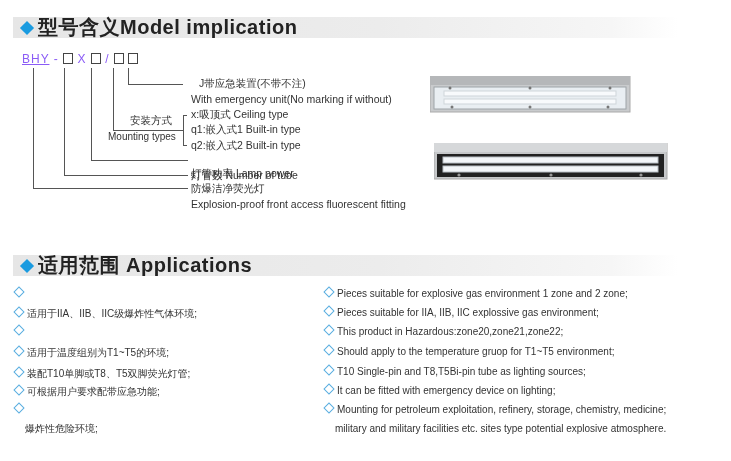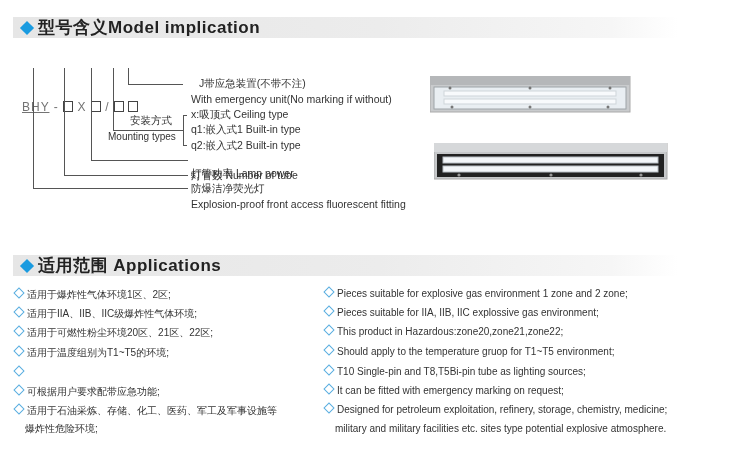--- a/index.html
+++ b/index.html
@@ -3,23 +3,23 @@
 <meta charset="utf-8">
 <style>
   html, body { margin: 0; padding: 0; background: #ffffff; }
   body { width: 731px; height: 461px; position: relative; overflow: hidden;
          font-family: "Liberation Sans", "DejaVu Sans", sans-serif; color: #333; }
   .hdr { position: absolute; left: 13px; width: 665px; height: 21px;
          background: linear-gradient(to right, #e6e6e6 0%, #ececec 55%, #f6f6f6 90%, #ffffff 100%);
          display: flex; align-items: center; }
   .hdr .diamond { width: 10px; height: 10px; background: #1a9be0; transform: rotate(45deg);
                   margin-left: 9px; margin-right: 6px; }
-  .hdr .title { font-weight: bold; font-size: 17px; color: #222; letter-spacing: 0.5px; }
+  .hdr .title { font-weight: bold; font-size: 20px; color: #222; letter-spacing: 0.5px; }
   .abs { position: absolute; white-space: nowrap; }
-  .code { font-size: 12px; color: #737373; letter-spacing: 1px; margin-top: 48px; }
+  .code { font-size: 12px; color: #8b5cf6; letter-spacing: 1px; }
   .box { display: inline-block; width: 8px; height: 9px; border: 1px solid #444; vertical-align: -1px; }
   .line { position: absolute; background: #555; }
   .lbl { font-size: 10.5px; color: #333; }
   .app { font-size: 10px; color: #333; }
   .app .d { display: inline-block; width: 6px; height: 6px; border: 1px solid #5aaee0;
             transform: rotate(45deg); margin-right: 4px; margin-left: 2px; vertical-align: 1px; }
   .lamp { position: absolute; }
 </style>
 </head>
 <body>
@@ -93,29 +93,29 @@
   <circle cx="25" cy="32" r="1.6" fill="#999"></circle>
     <circle cx="117" cy="32" r="1.6" fill="#999"></circle>
     <circle cx="207" cy="32" r="1.6" fill="#999"></circle>
 </svg>
 
 <div class="hdr" style="top:255px;">
   <span class="diamond"></span>
   <span class="title">适用范围 Applications</span>
 </div>
 
-<div class="abs app" style="left:13px; top:288px;"><span class="d"></span><span>适用于爆炸性气体环境1区、2区;</span></div>
+<div class="abs app" style="left:13px; top:288px;"><span class="d"></span></div>
 <div class="abs app" style="left:13px; top:307px;"><span class="d"></span><span>适用于IIA、IIB、IIC级爆炸性气体环境;</span></div>
-<div class="abs app" style="left:13px; top:326px;"><span class="d"></span><span>适用于可燃性粉尘环境20区、21区、22区;</span></div>
+<div class="abs app" style="left:13px; top:326px;"><span class="d"></span></div>
 <div class="abs app" style="left:13px; top:346px;"><span class="d"></span><span>适用于温度组别为T1~T5的环境;</span></div>
-<div class="abs app" style="left:13px; top:367px;"><span class="d"></span></div>
+<div class="abs app" style="left:13px; top:367px;"><span class="d"></span><span>装配T10单脚或T8、T5双脚荧光灯管;</span></div>
 <div class="abs app" style="left:13px; top:385px;"><span class="d"></span><span>可根据用户要求配带应急功能;</span></div>
-<div class="abs app" style="left:13px; top:404px;"><span class="d"></span><span>适用于石油采炼、存储、化工、医药、军工及军事设施等</span></div>
+<div class="abs app" style="left:13px; top:404px;"><span class="d"></span></div>
 <div class="abs app" style="left:25px; top:422px;">爆炸性危险环境;</div>
 
 <div class="abs app" style="left:323px; top:288px;"><span class="d"></span><span>Pieces suitable for explosive gas environment 1 zone and 2 zone;</span></div>
 <div class="abs app" style="left:323px; top:307px;"><span class="d"></span><span>Pieces suitable for IIA, IIB, IIC explossive gas environment;</span></div>
 <div class="abs app" style="left:323px; top:326px;"><span class="d"></span><span>This product in Hazardous:zone20,zone21,zone22;</span></div>
 <div class="abs app" style="left:323px; top:346px;"><span class="d"></span><span>Should apply to the temperature gruop for T1~T5 environment;</span></div>
 <div class="abs app" style="left:323px; top:366px;"><span class="d"></span><span>T10 Single-pin and T8,T5Bi-pin tube as lighting sources;</span></div>
-<div class="abs app" style="left:323px; top:385px;"><span class="d"></span><span>It can be fitted with emergency marking on request;</span></div>
-<div class="abs app" style="left:323px; top:404px;"><span class="d"></span><span>Designed for petroleum exploitation, refinery, storage, chemistry, medicine;</span></div>
+<div class="abs app" style="left:323px; top:385px;"><span class="d"></span><span>It can be fitted with emergency device on lighting;</span></div>
+<div class="abs app" style="left:323px; top:404px;"><span class="d"></span><span>Mounting for petroleum exploitation, refinery, storage, chemistry, medicine;</span></div>
 <div class="abs app" style="left:335px; top:423px;">military and military facilities etc. sites type potential explosive atmosphere.</div>
 
 </body></html>

